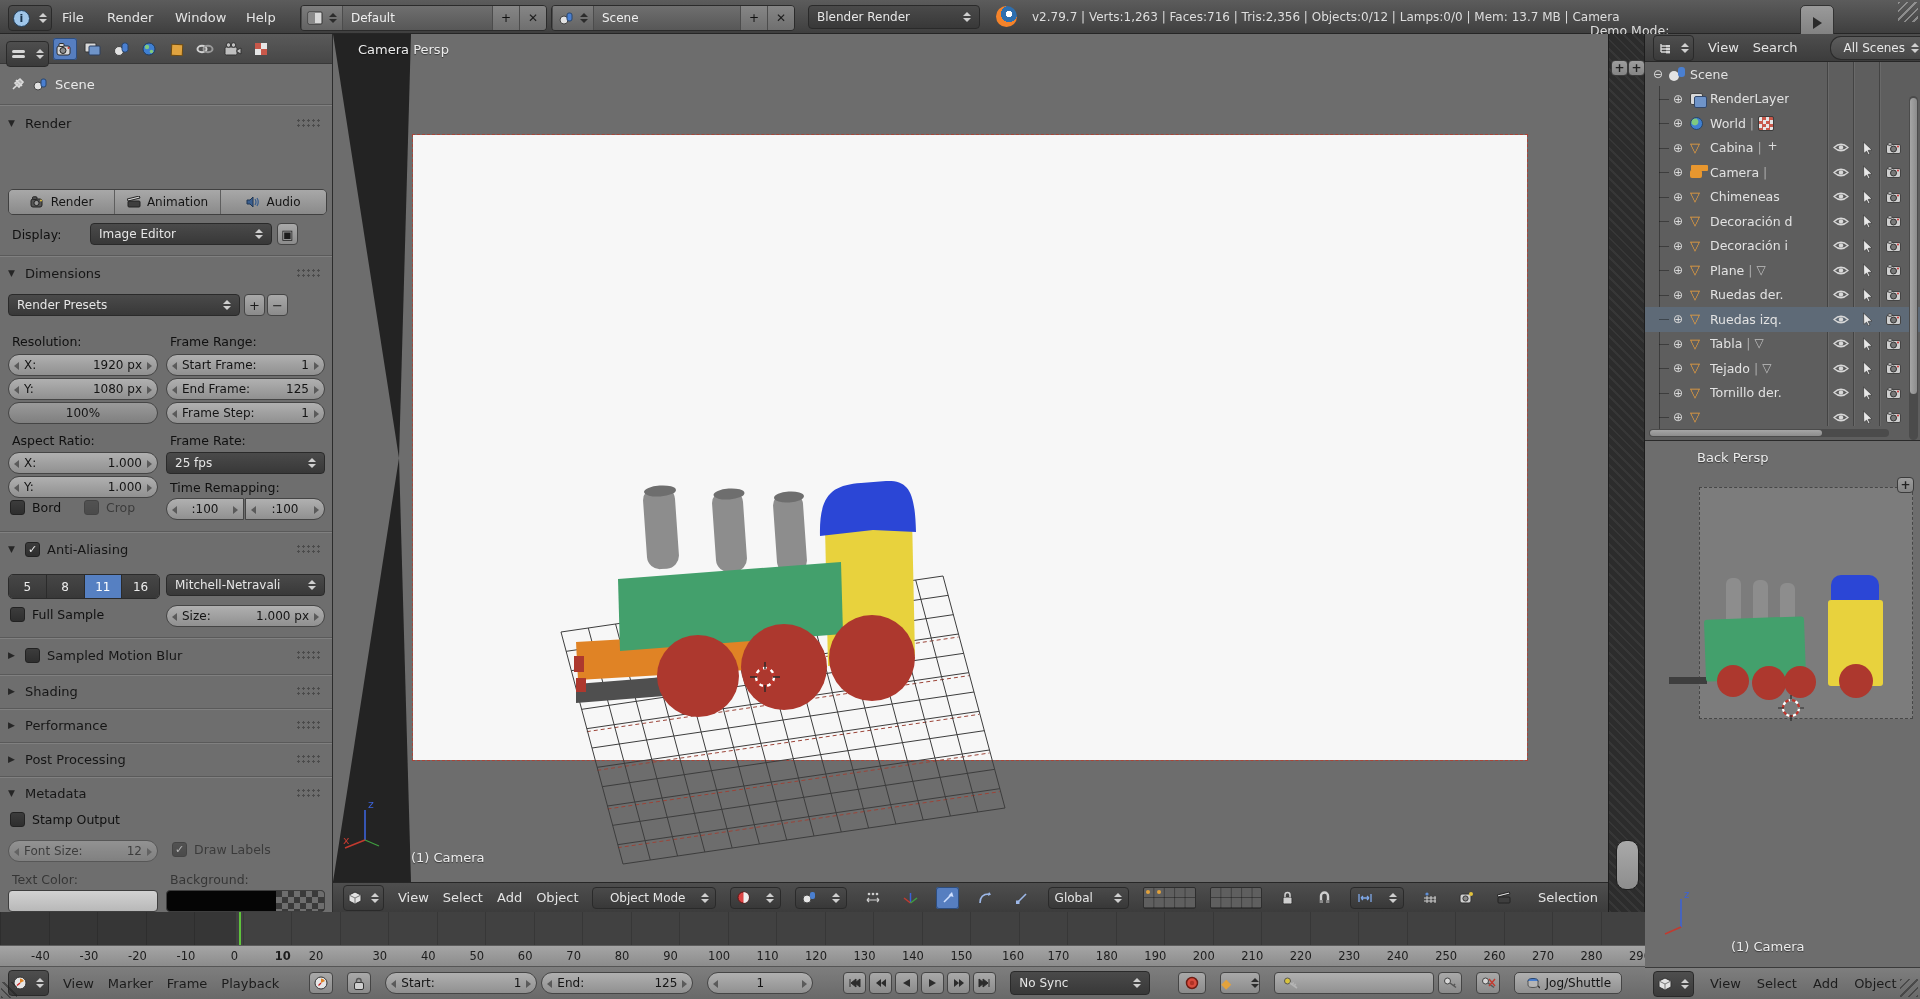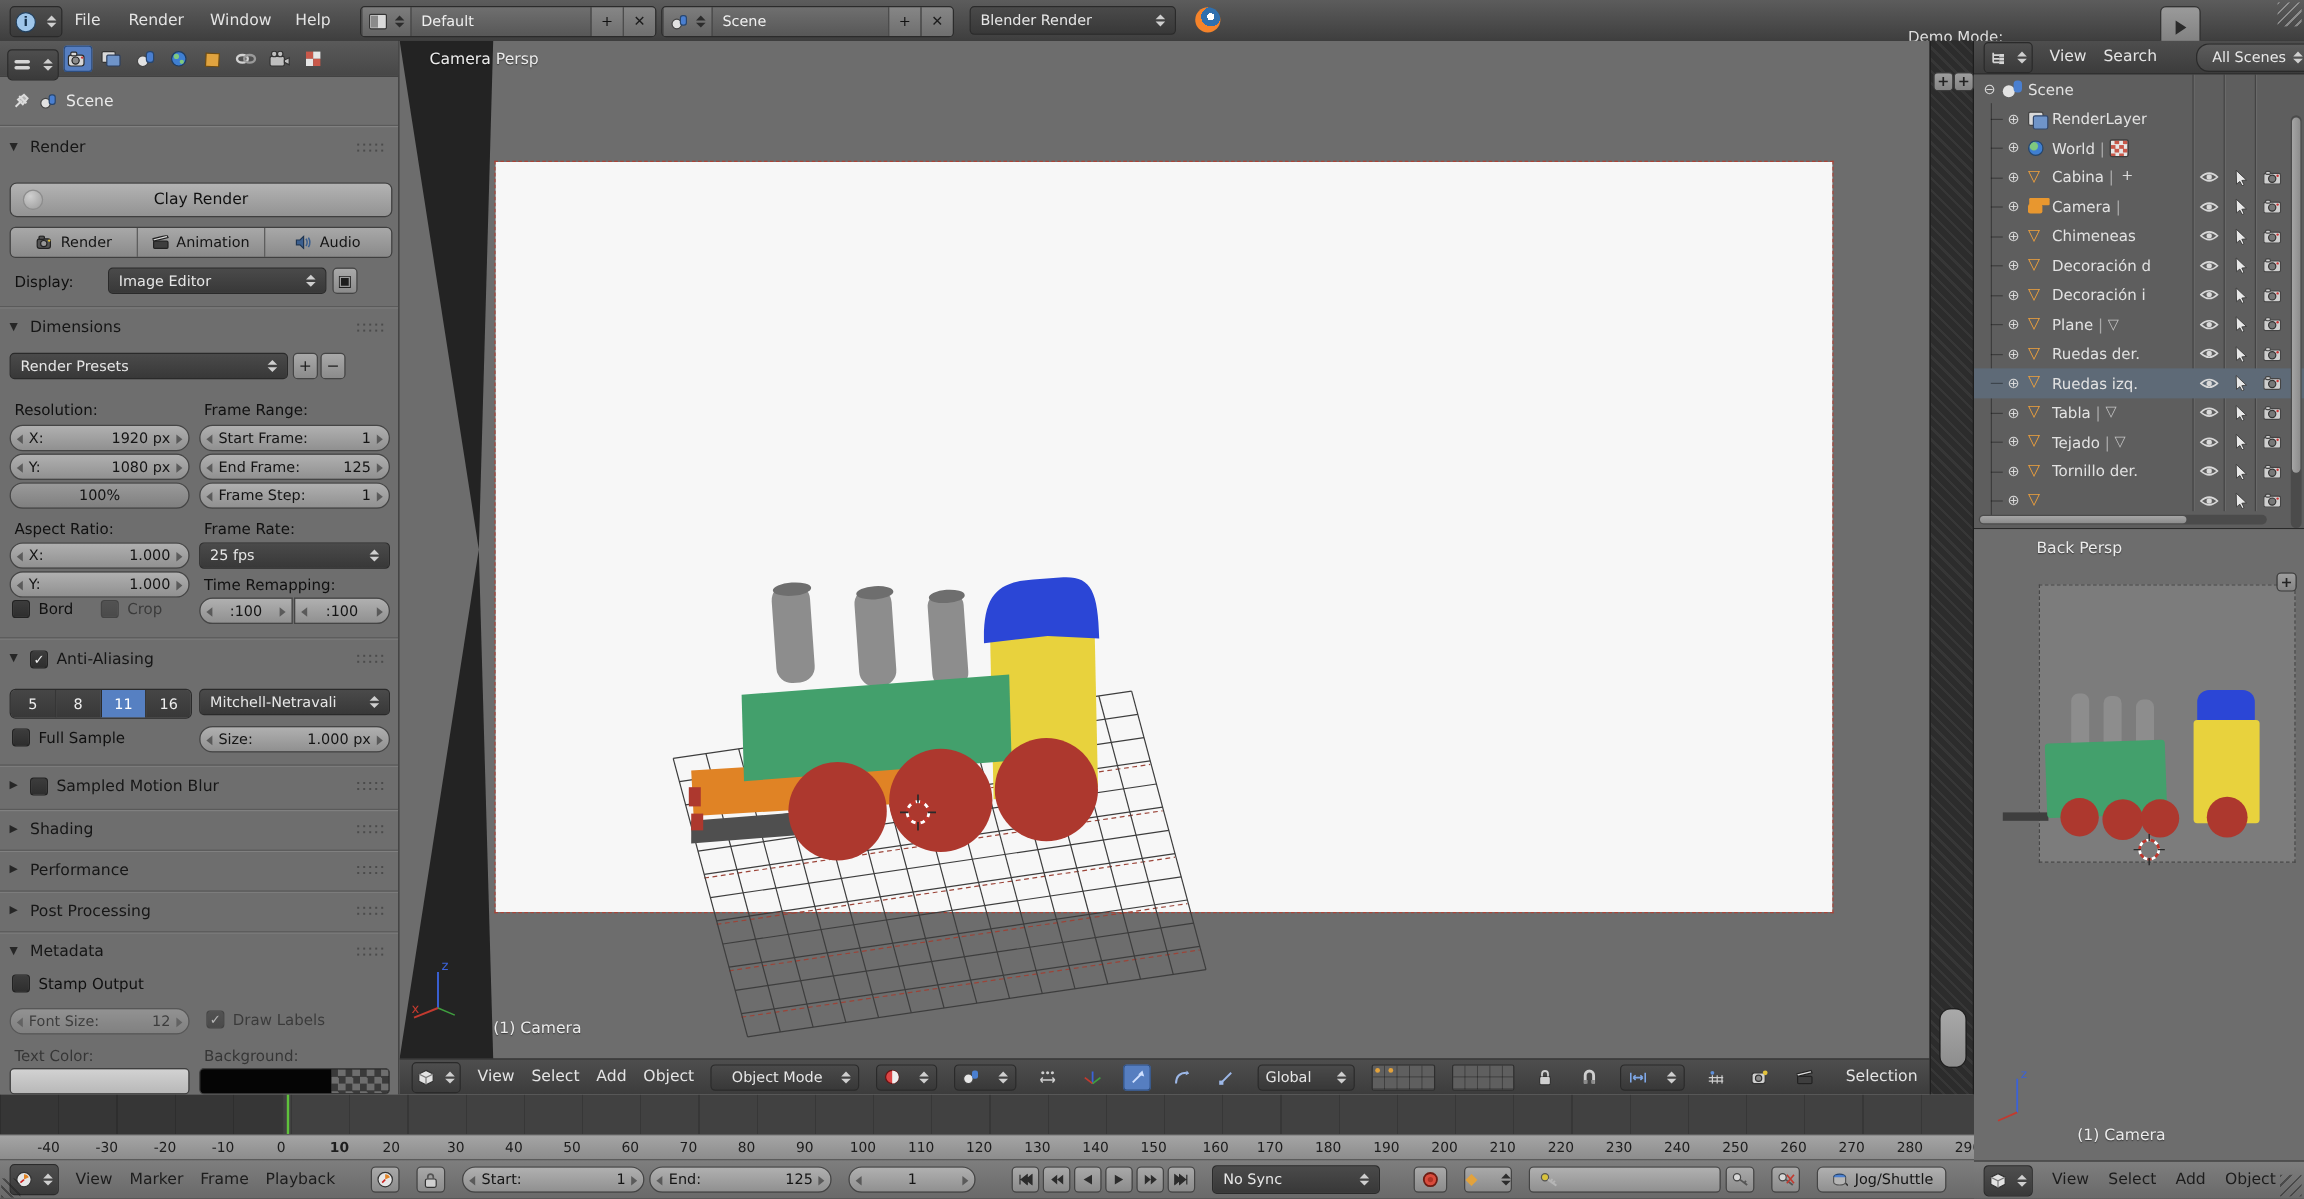--- a/index.html
+++ b/index.html
@@ -238,20 +238,21 @@
 
     <div class="ddark" style="left:808px;top:5px;width:172px;height:24px">
       <span>Blender Render</span>
       <span class="ud">
           <i class="up"></i>
           <i class="dn"></i>
         </span>
     </div>
 
     <span id="bl-logo" style="left:996px;top:6px;position:absolute"></span>
+    <span id="stats" style="left:1032px">v2.79.7 | Verts:1,263 | Faces:716 | Tris:2,356 | Objects:0/12 | Lamps:0/0 | Mem: 13.7 MB | Camera</span>
     <span id="demo-label" style="left:1590px">Demo Mode:</span>
     <div class="playbtn" style="left:1800px;top:5px;position:absolute">
         <span class="t"></span>
       </div>
     <div class="hatch" style="left:1898px;top:2px;width:20px;height:20px"></div>
   </header>
 
   <section id="props">
     <div id="ptabs">
       <div class="edpill" style="position:relative">
@@ -331,24 +332,20 @@
       <span>Scene</span>
     </div>
     <div class="pdiv" style="top:70px"></div>
 
     <div class="phead" style="top:80px">
       <span class="tri">▼</span>
       <span>Render</span>
       <span class="grip"></span>
     </div>
 
-    <div class="clay" style="left:8px;top:118px;width:317px;height:27px">
-      <span class="cir"></span>
-      <span>Clay Render</span>
-    </div>
 
     <div class="seg3" style="left:8px;top:155px;width:317px;height:24px">
       <span class="cell">
         <svg width="16" height="12">
             <rect x="1" y="3" width="11" height="8" rx="2" fill="#555" stroke="#222"></rect>
             <circle cx="6.5" cy="7" r="2.6" fill="#999" stroke="#222"></circle>
             <rect x="2.5" y="0.8" width="4.5" height="2.6" rx="1" fill="#555" stroke="#222"></rect>
             <circle cx="11" cy="4.5" r="1" fill="#e2c23c"></circle>
           </svg>
         <span>Render</span>
@@ -1224,21 +1221,21 @@
       <div id="tl-track-neg"></div>
       <div id="tl-frameline"></div>
     </div>
     <div id="tl-ruler">
         <span class="tick" style="left: 40.5px;">-40</span>
         <span class="tick" style="left: 88.97px;">-30</span>
         <span class="tick" style="left: 137.44px;">-20</span>
         <span class="tick" style="left: 185.91px;">-10</span>
         <span class="tick" style="left: 234.38px;">0</span>
         <span class="tick" style="left: 282.85px; font-weight: bold;">10</span>
-        <span class="tick" style="left: 326px;">20</span>
+        <span class="tick" style="left: 316px;">20</span>
         <span class="tick" style="left: 379.79px;">30</span>
         <span class="tick" style="left: 428.26px;">40</span>
         <span class="tick" style="left: 476.73px;">50</span>
         <span class="tick" style="left: 525.2px;">60</span>
         <span class="tick" style="left: 573.67px;">70</span>
         <span class="tick" style="left: 622.14px;">80</span>
         <span class="tick" style="left: 670.61px;">90</span>
         <span class="tick" style="left: 719.08px;">100</span>
         <span class="tick" style="left: 767.55px;">110</span>
         <span class="tick" style="left: 816.02px;">120</span>

